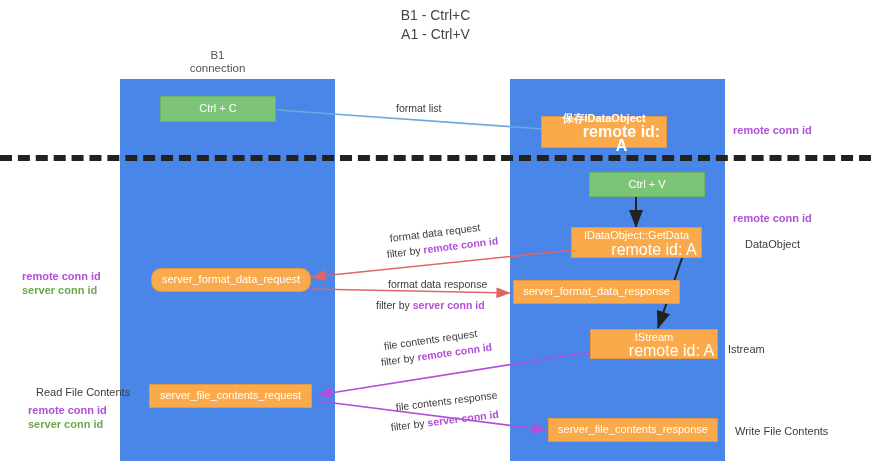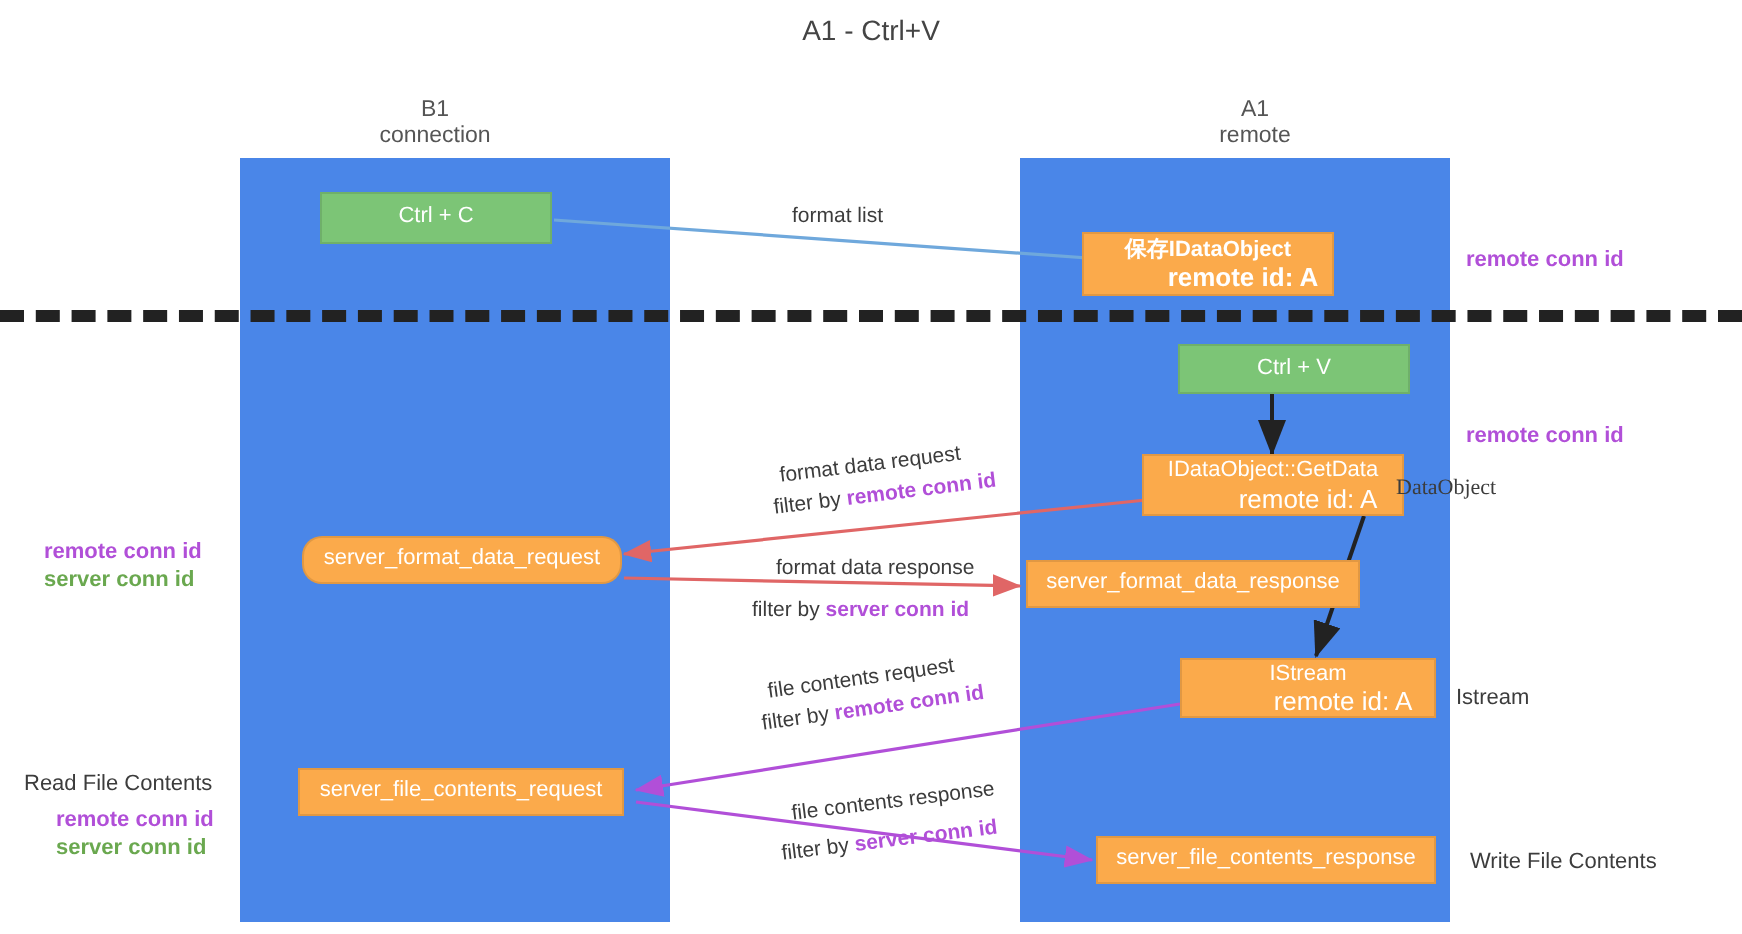--- a/index.html
+++ b/index.html
@@ -35,51 +35,48 @@
 
   
   .node{
     position:absolute;box-sizing:border-box;
     display:flex;flex-direction:column;align-items:center;justify-content:center;
     text-align:center;color:#ffffff;font-size:11px;line-height:13.5px;
     border:1px solid rgba(0,0,0,.10);
   }
   .node.green{background:#7cc576;}
   .node.orange{background:#fbaa4b;}
-  .node .l2{font-size:13px;margin-left:35px;}
+  .node .l2{font-size:16px;margin-left:35px;}
 
   
   .side{position:absolute;font-size:11px;line-height:14px;color:#3c3c3c;}
   .kw-remote{color:#b14fd8;font-weight:bold;}
   .kw-server-green{color:#6aa84f;font-weight:bold;}
   .kw-server-purple{color:#b14fd8;font-weight:bold;}
 
   
   .elabel{
     position:absolute;font-size:10.5px;line-height:14px;color:#3c3c3c;
     white-space:nowrap;transform-origin:0 0;
   }
   svg.wires{position:absolute;left:0;top:0;width:871px;height:467px;overflow:visible;}
 </style>
 </head>
 <body>
 
 <div id="stage">
 
   <div class="title">
+    <div>B1 - Ctrl+C</div>
     <div>A1 - Ctrl+V</div>
   </div>
 
   <div class="lane-head" style="left:155px;top:49px;width:125px;">
     <div>B1</div>
     <div>connection</div>
-  </div>
-  <div class="lane-head" style="left:565px;top:49px;width:125px;">
-    <div>A1</div>
-    <div>remote</div>
   </div>
 
   <div class="lane" style="left:120px;top:79px;width:215px;height:382px;"></div>
   <div class="lane" style="left:510px;top:79px;width:215px;height:382px;"></div>
 
   <svg class="wires" viewBox="0 0 871 467">
     <defs>
       <marker id="ah-blue" markerWidth="9" markerHeight="7" refX="8.5" refY="3.5" orient="auto">
         <polygon points="0,0 9,3.5 0,7" fill="#6fa8dc"></polygon>
       </marker>
@@ -177,26 +174,26 @@
     <span>file contents response</span>
   </div>
   <div class="elabel" style="left:390px;top:420px;transform:rotate(-7deg);">
     <span>filter by </span><span class="kw-server-purple">server conn id</span>
   </div>
 
   <div class="side kw-remote" style="left:733px;top:123px;">remote conn id</div>
 
   <div class="side kw-remote" style="left:733px;top:211px;">remote conn id</div>
 
-  <div class="side" style="left:698px;top:237px;font-family:Liberation Serif, serif;">DataObject</div>
+  <div class="side" style="left:745px;top:237px;">DataObject</div>
 
   <div class="side" style="left:728px;top:342px;">Istream</div>
 
   <div class="side" style="left:735px;top:424px;">Write File Contents</div>
 
   <div class="side kw-remote" style="left:22px;top:269px;">remote conn id</div>
   <div class="side kw-server-green" style="left:22px;top:283px;">server conn id</div>
 
-  <div class="side" style="left:12px;top:385px;">Read File Contents</div>
+  <div class="side" style="left:36px;top:385px;">Read File Contents</div>
   <div class="side kw-remote" style="left:28px;top:403px;">remote conn id</div>
   <div class="side kw-server-green" style="left:28px;top:417px;">server conn id</div>
 
 </div>
 
 </body></html>

